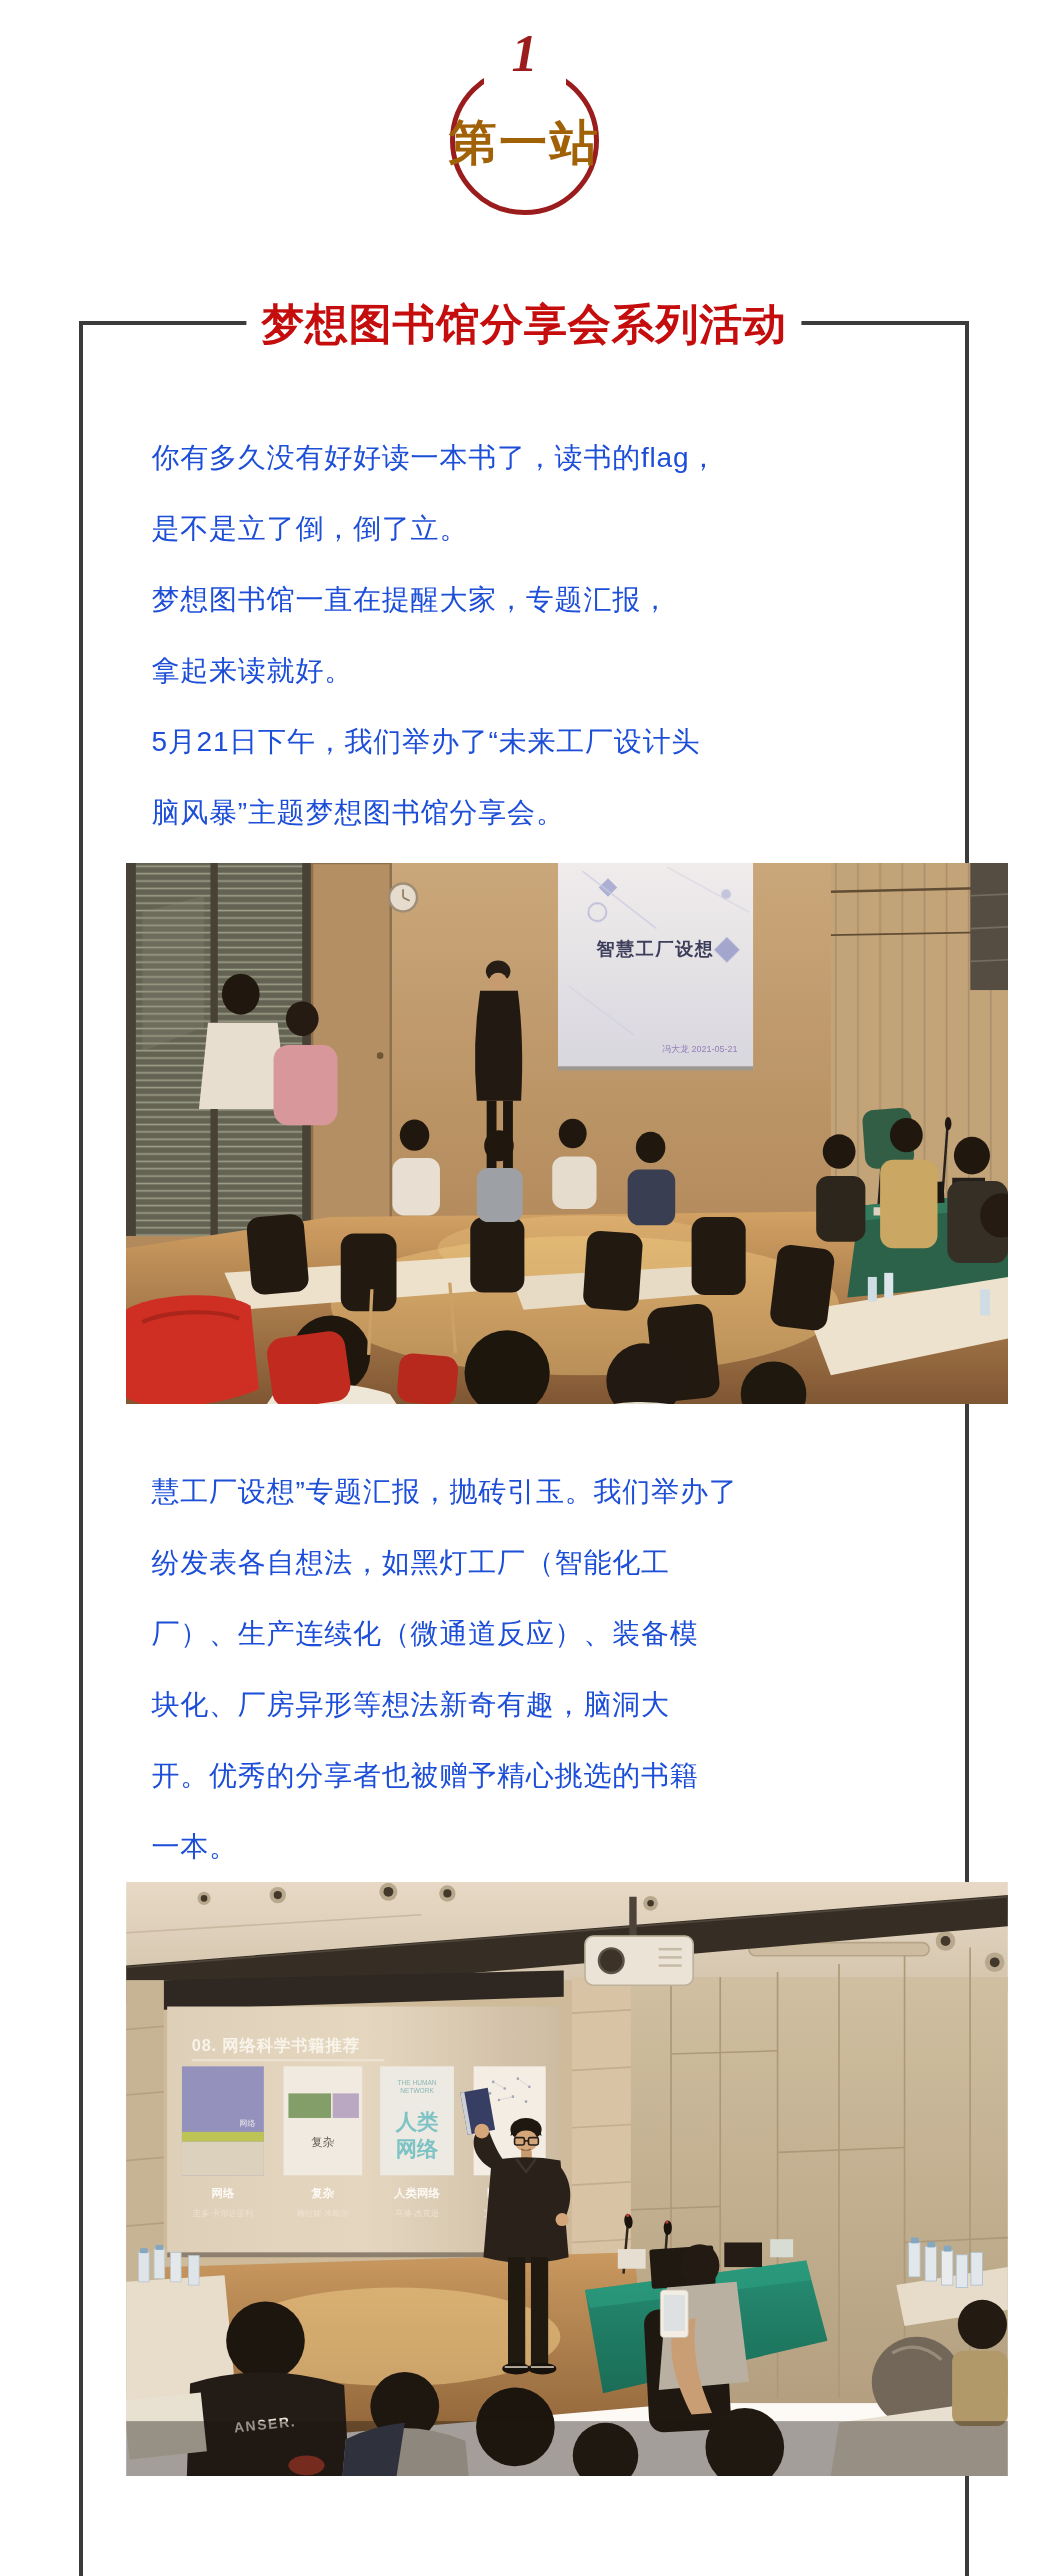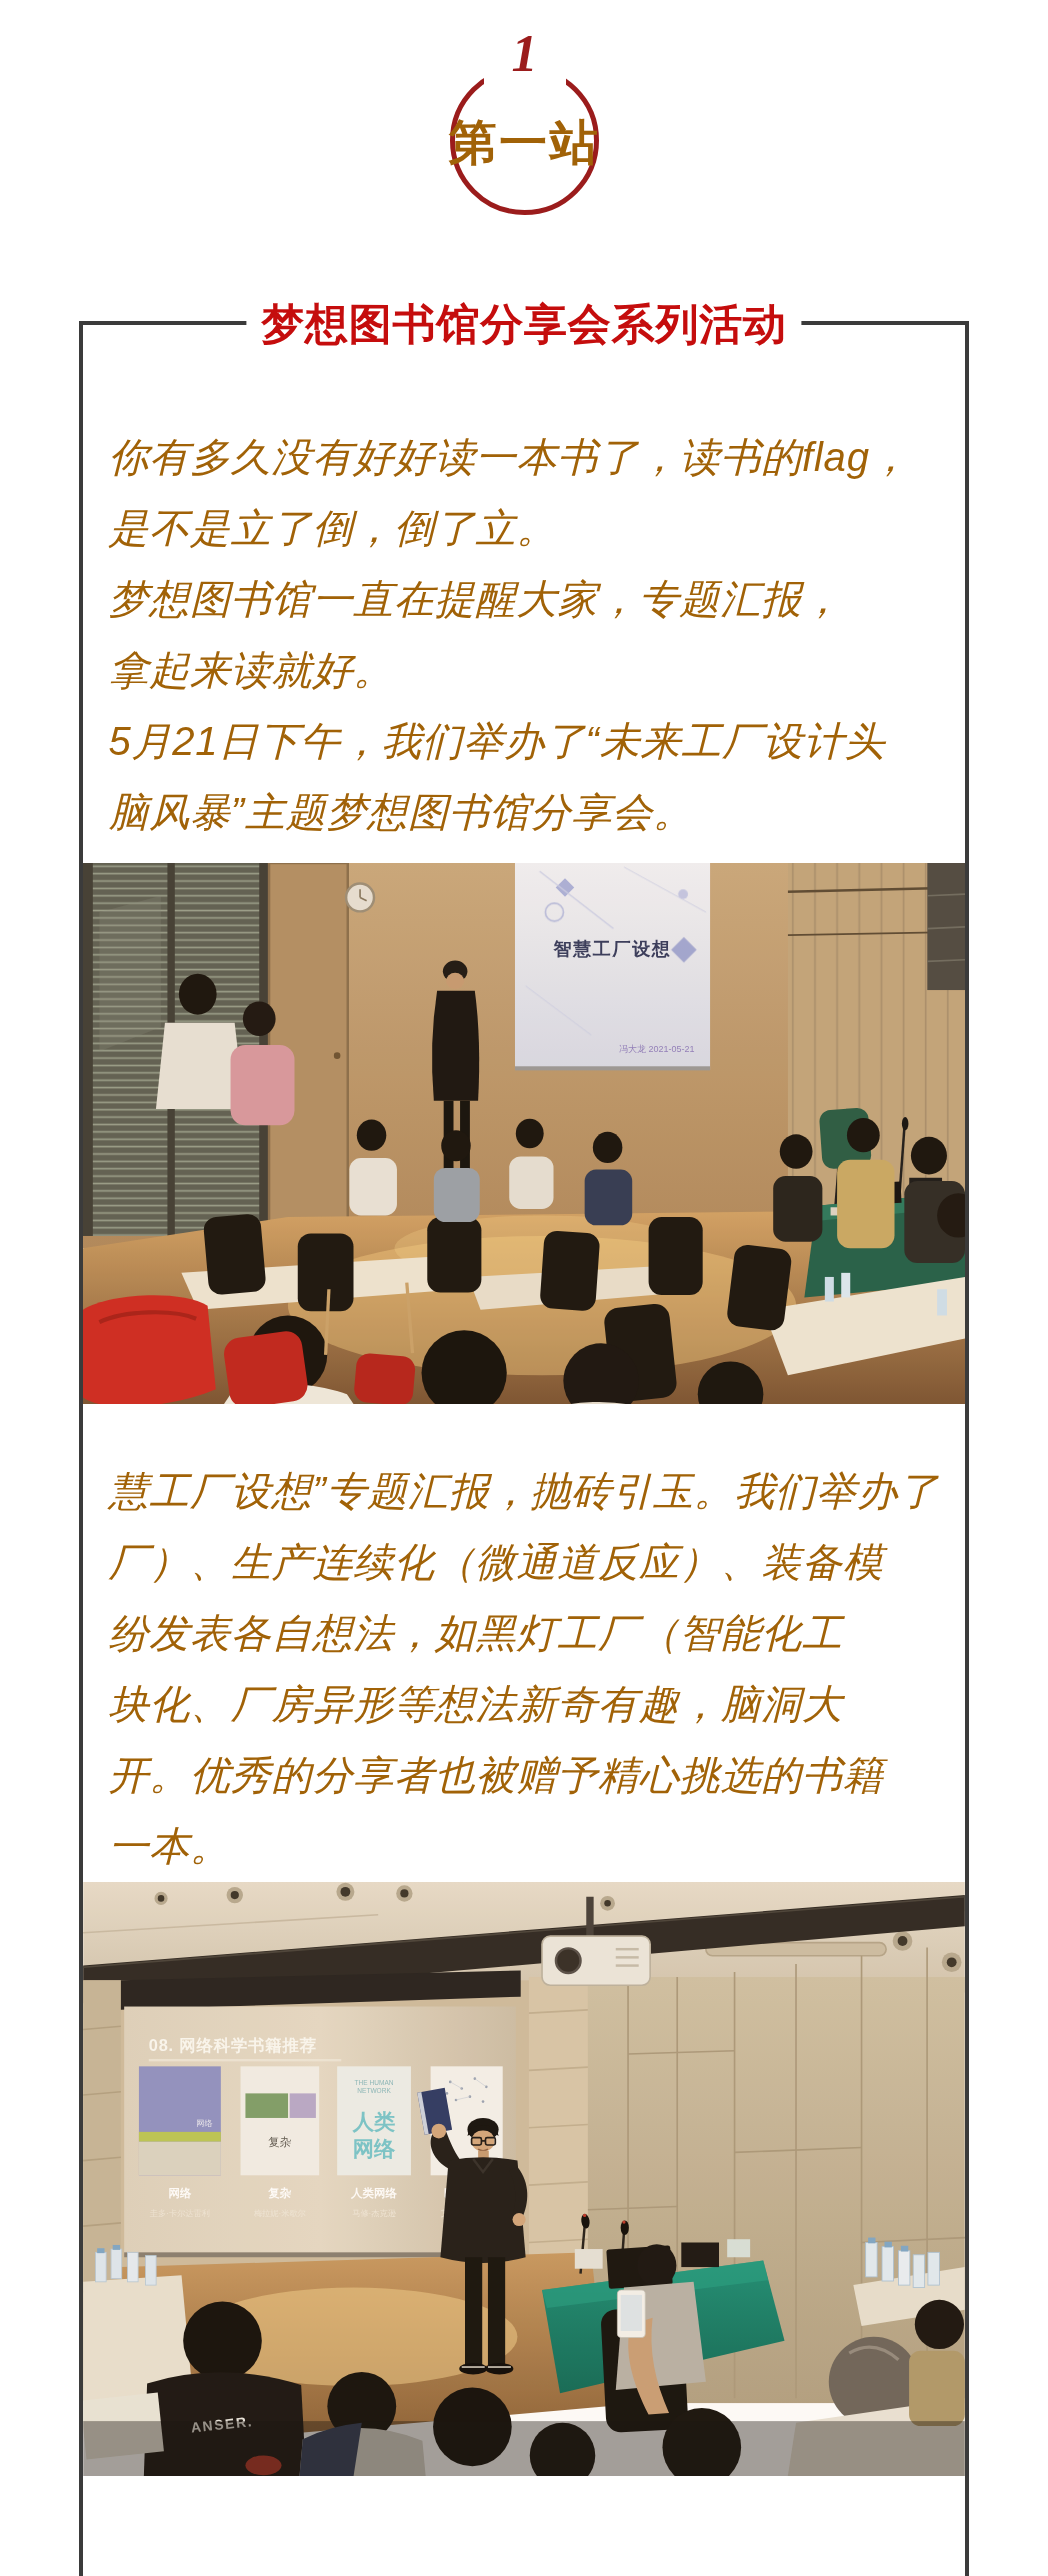--- a/index.html
+++ b/index.html
@@ -20,33 +20,33 @@
     font-family:"Liberation Serif","DejaVu Serif",serif;
     font-style:italic;font-weight:bold;font-size:52px;line-height:57px;color:#9b1c1c;
   }
   .badge-label{
     position:absolute;left:0;width:1049px;top:117px;text-align:center;z-index:3;
     font-size:48px;line-height:51px;font-weight:bold;color:#a16207;letter-spacing:2.5px;
   }
   
   .content-box{
     position:relative;margin-left:79px;width:890px;height:2255px;
-    box-sizing:border-box;border:4.1px solid #3b3b3b;border-bottom:none;
+    box-sizing:border-box;border:4.1px solid #3b3b3b;border-bottom:none;padding-left:43px;
   }
   .box-title{
     position:absolute;top:-25.4px;left:50%;transform:translateX(-50%);
     background:#ffffff;padding:0 14.8px;margin:0;white-space:nowrap;
     font-size:43px;line-height:48px;font-weight:bold;color:#c50d0d;letter-spacing:0.8px;
   }
   .text-block{padding:0 24.6px 0 25.4px;}
   #intro-block{margin-top:97px;}
   #report-block{margin-top:52px;}
   .line{
-    font-size:40px;line-height:71px;color:#a16207;letter-spacing:0.8px;
-    white-space:nowrap;overflow:visible;font-style:italic;
+    font-size:28px;line-height:71px;color:#1d4ed8;letter-spacing:0.8px;
+    white-space:nowrap;overflow:visible;
   }
   figure{margin:0;padding:0;}
   .photo{display:block;width:882px;}
   #photo1{margin-top:14.8px;text-align:right;}
   svg text{font-family:"Liberation Sans","DejaVu Sans",sans-serif;}
 </style>
 </head>
 <body>
 
 <div class="badge-area">
@@ -228,22 +228,22 @@
       <line x1="300" y1="520" x2="296" y2="600" stroke="#caa36c" stroke-width="4"></line>
       <line x1="395" y1="512" x2="402" y2="598" stroke="#caa36c" stroke-width="4"></line>
     </g>
 
     <rect x="0" y="0" width="1076" height="660" fill="#d98f3a" opacity="0.06"></rect>
   </svg>
   </figure>
 
   <div class="text-block" id="report-block">
     <div class="line">慧工厂设想”专题汇报，抛砖引玉。我们举办了</div>
+    <div class="line">纷发表各自想法，如黑灯工厂（智能化工</div>
     <div class="line">厂）、生产连续化（微通道反应）、装备模</div>
-    <div class="line">纷发表各自想法，如黑灯工厂（智能化工</div>
     <div class="line">块化、厂房异形等想法新奇有趣，脑洞大</div>
     <div class="line">开。优秀的分享者也被赠予精心挑选的书籍</div>
     <div class="line">一本。</div>
   </div>
 
   <figure id="photo2">
   <svg class="photo" width="882" height="594" viewBox="0 0 1076 725">
     <defs>
       <linearGradient id="p2ceil" x1="0" y1="0" x2="0" y2="1">
         <stop offset="0" stop-color="#e8decd"></stop>

